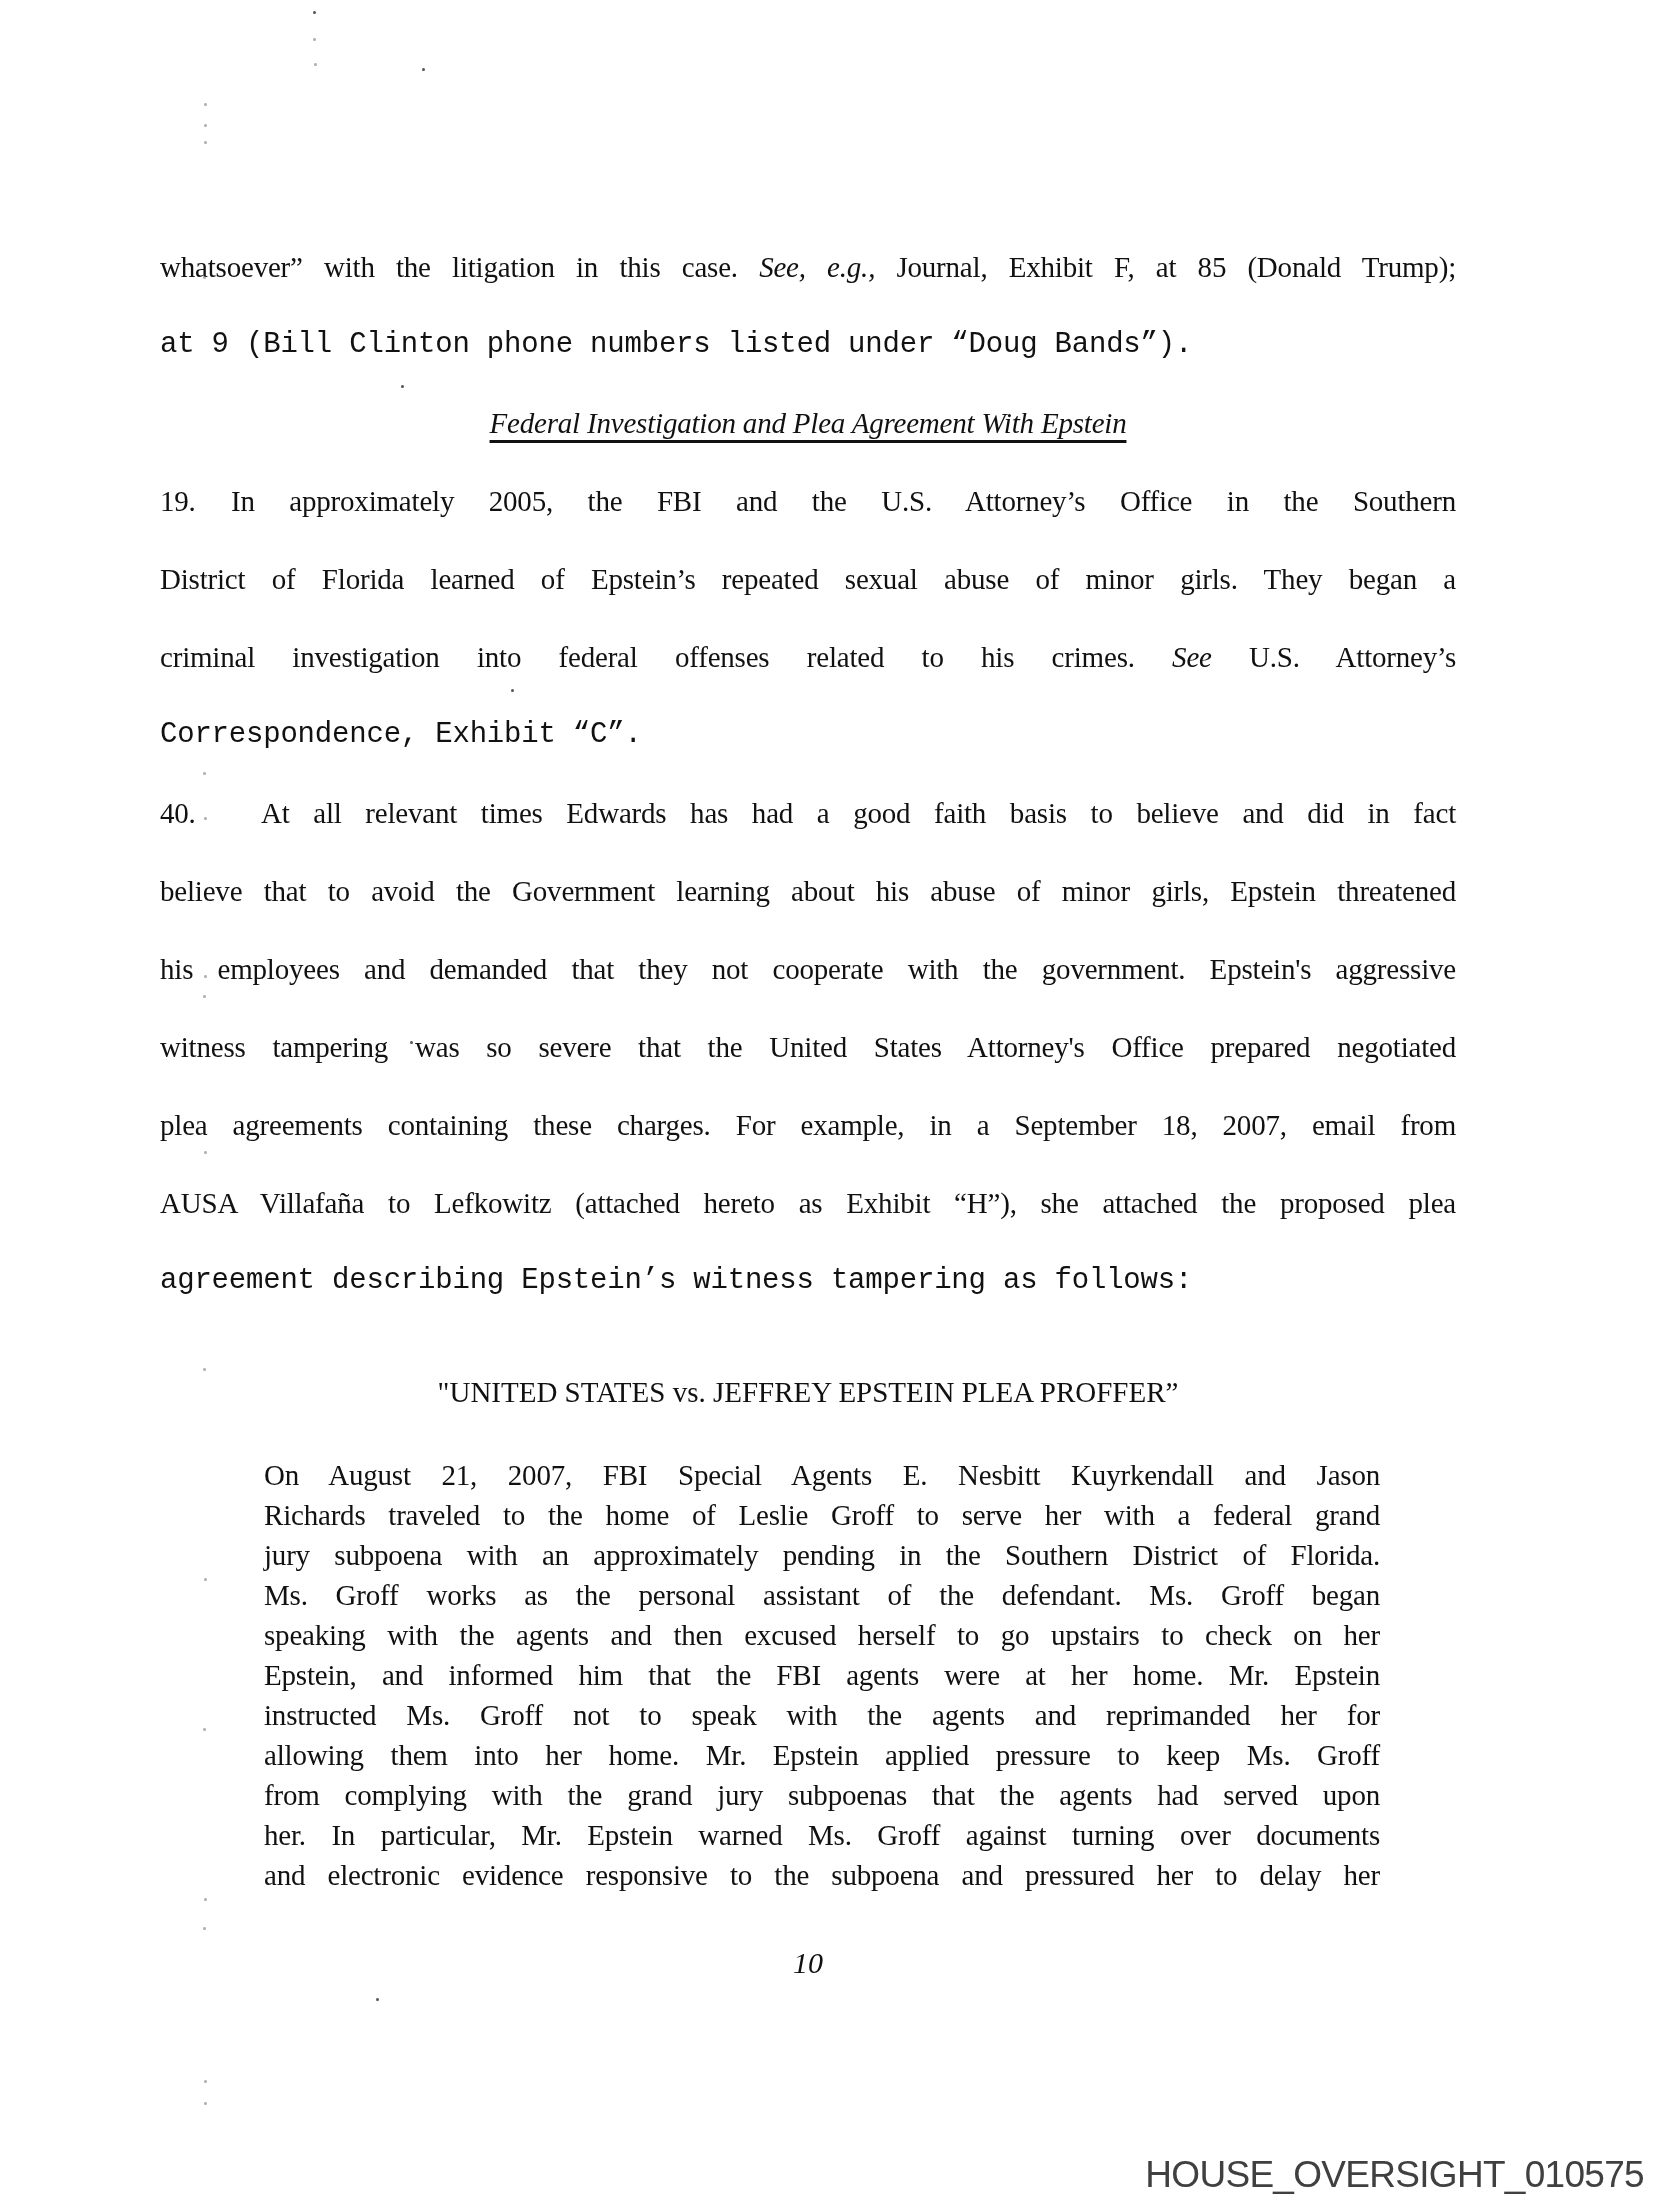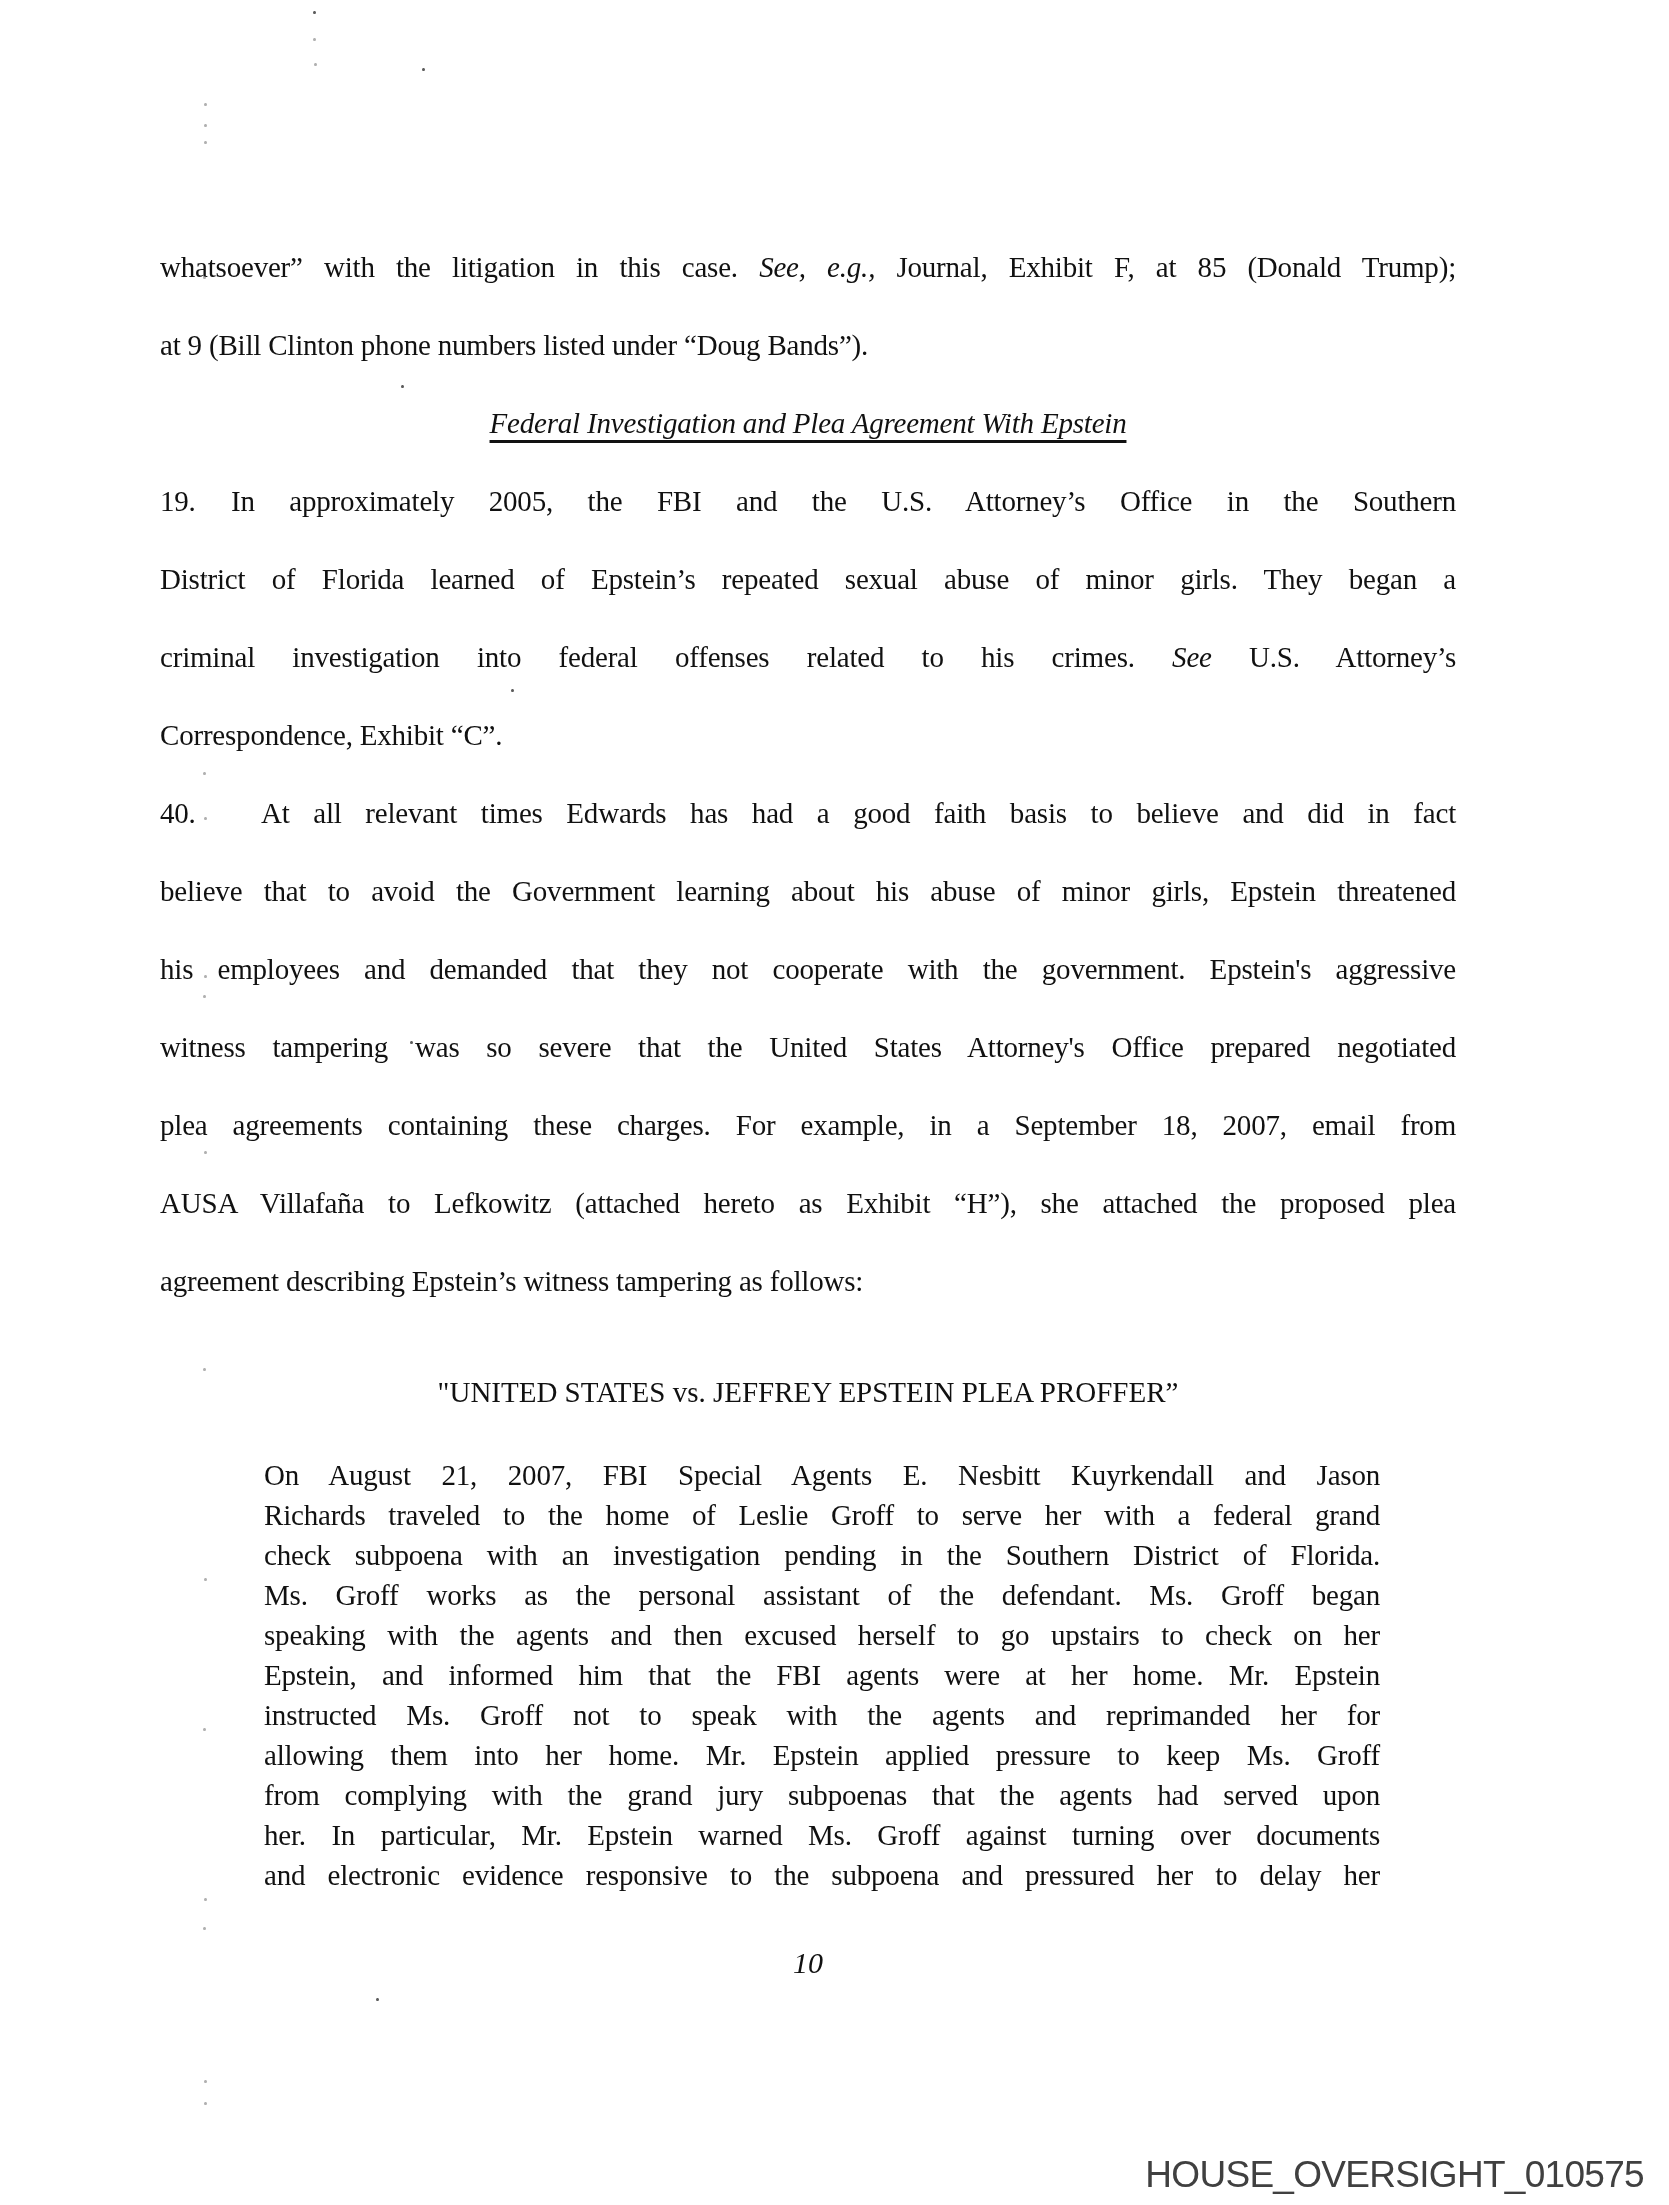--- a/index.html
+++ b/index.html
@@ -21,21 +21,21 @@
     font-size: 29px;
     line-height: 78px;
     letter-spacing: -0.2px;
   }
   .bline {
     height: 78px;
     text-align: justify;
     text-align-last: justify;
     white-space: normal;
   }
-  .bline.lastline { text-align-last: left; }
+  .bline.lastline { text-align-last: left; font-family: Liberation Mono, monospace; }
   .bline.centerline { text-align: right; text-align-last: center; }
   .pnum { display: inline-block; }
   .pnum.w19 { width: 71px; }
   .pnum.w20 { width: 101px; }
   .ital { font-style: italic; }
   .section-heading-text {
     font-style: italic;
     text-decoration: underline;
     text-decoration-thickness: 2.6px;
     text-underline-offset: 6.5px;
@@ -119,21 +119,21 @@
     <div class="bline">plea agreements containing these charges.  For example, in a September 18, 2007, email from</div>
     <div class="bline">AUSA Villafaña to Lefkowitz (attached hereto as Exhibit “H”), she attached the proposed plea</div>
     <div class="bline lastline">agreement describing Epstein’s witness tampering as follows:</div>
   </div>
 
   <div class="quote-heading">"UNITED STATES vs. JEFFREY EPSTEIN PLEA PROFFER”</div>
 
   <div class="block-quote">
     <div class="qline">On August 21, 2007, FBI Special Agents E. Nesbitt Kuyrkendall and Jason</div>
     <div class="qline">Richards traveled to the home of Leslie Groff to serve her with a federal grand</div>
-    <div class="qline">check subpoena with an investigation pending in the Southern District of Florida.</div>
+    <div class="qline">jury subpoena with an approximately pending in the Southern District of Florida.</div>
     <div class="qline">Ms. Groff works as the personal assistant of the defendant.  Ms. Groff began</div>
     <div class="qline">speaking with the agents and then excused herself to go upstairs to check on her</div>
     <div class="qline">Epstein, and informed him that the FBI agents were at her home.  Mr. Epstein</div>
     <div class="qline">instructed Ms. Groff not to speak with the agents and reprimanded her for</div>
     <div class="qline">allowing them into her home.  Mr. Epstein applied pressure to keep Ms. Groff</div>
     <div class="qline">from complying with the grand jury subpoenas that the agents had served upon</div>
     <div class="qline">her.  In particular, Mr. Epstein warned Ms. Groff against turning over documents</div>
     <div class="qline">and electronic evidence responsive to the subpoena and pressured her to delay her</div>
   </div>
 

